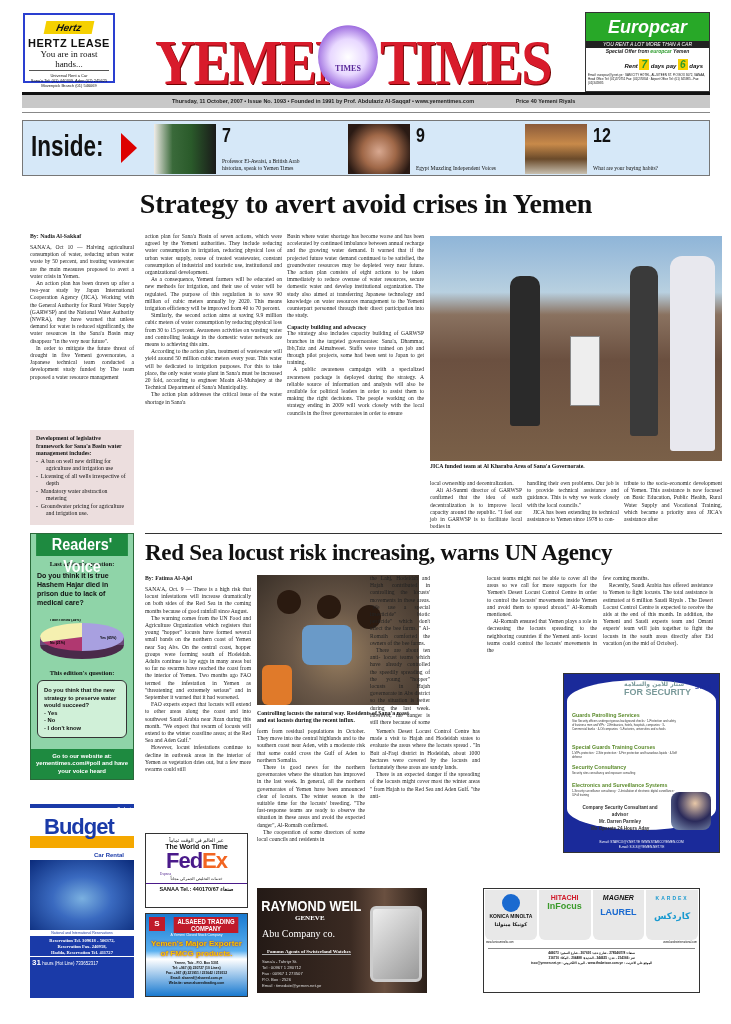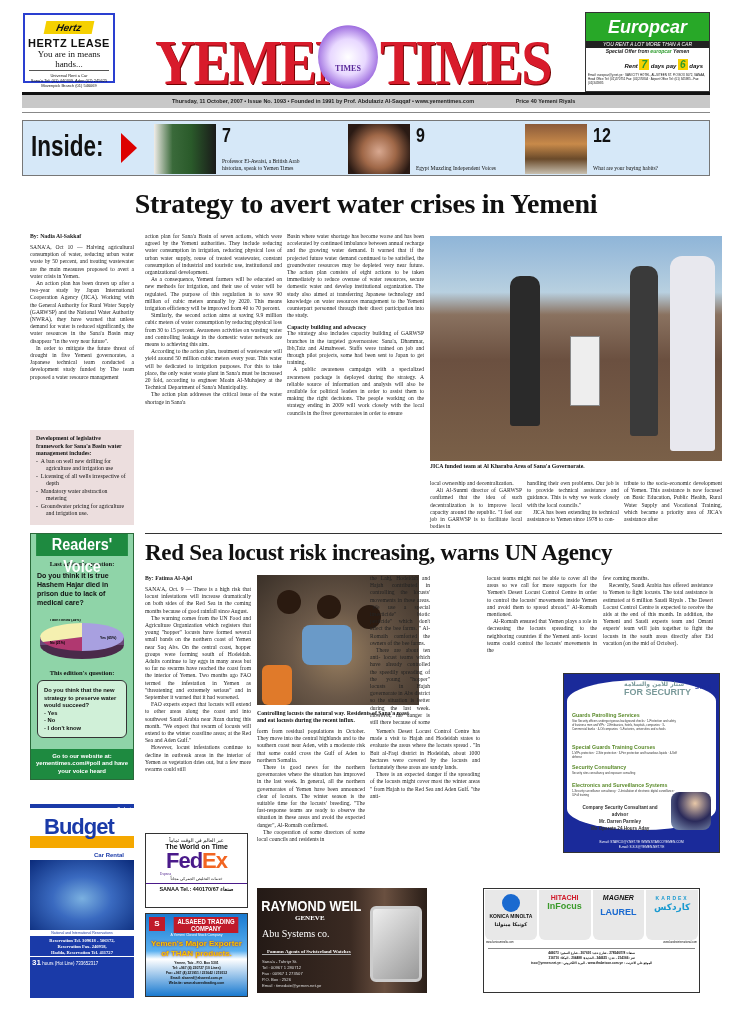--- a/index.html
+++ b/index.html
@@ -116,21 +116,21 @@
 #thabet .corp .lg{width:16px;height:16px;border-radius:50%;border:1.5px solid #d01a2a;color:#1a6ad0;text-align:center;font:bold 7px "Liberation Serif",serif;line-height:13px}
 #thabet .corp .ar{font:bold 8px "DejaVu Sans",sans-serif;color:#1a3aa8}
 #thabet .addr{border-top:1px solid #888;margin:4px 4px 0;font:bold 3.2px "Liberation Sans",sans-serif;text-align:center;line-height:5px;padding-top:2px}
 </style>
 </head>
 <body>
 
 <div id="hertz" class="abs">
   <div class="logo">Hertz</div>
   <div class="lease">HERTZ LEASE</div>
-  <div class="safe">You are in means hands...</div>
+  <div class="safe">You are in roast hands...</div>
   <div class="small">Universal Rent a Car</div>
   <div class="small" style="margin-top:0">Sana'a Tel: (01) 440309, Aden (02) 245625</div>
   <div class="small" style="margin-top:0">Movenpick Branch (01) 546069</div>
 </div>
 
 <div id="masthead" class="abs">
   <div class="w" style="left:30px">YEMEN</div>
   <div class="emb">
       <span>TIMES</span>
     </div>
@@ -165,21 +165,21 @@
     <div class="num">9</div>
     <div class="cap">Egypt Muzzling Independent Voices</div>
   </div>
   <div class="ins-item" style="left:502px">
     <div class="ph" style="background:linear-gradient(180deg,#8a5a3a 0%,#c88a4a 40%,#6a4a2a 70%,#c8c0b0 100%)"></div>
     <div class="num">12</div>
     <div class="cap">What are your buying habits?</div>
   </div>
 </div>
 
-<div id="h1" class="abs">Strategy to avert water crises in Yemeni</div>
+<div id="h1" class="abs">Strategy to avert avoid crises in Yemen</div>
 
 <div class="abs txt" style="left:30px;top:233px;width:104px">
   <div class="byline">By: Nadia Al-Sakkaf</div>
   <p class="ni" style="margin-top:5px">SANA'A, Oct 10 — Halving agricultural consumption of water, reducing urban water waste by 50 percent, and treating wastewater are the main measures proposed to avert a water crisis in Yemen.</p>
   <p>An action plan has been drawn up after a two-year study by Japan International Cooperation Agency (JICA). Working with the General Authority for Rural Water Supply (GARWSP) and the National Water Authority (NWRA), they have warned that unless demand for water is reduced significantly, the water resources in the Sana'a Basin may disappear "in the very near future".</p>
   <p>In order to mitigate the future threat of drought in five Yemeni governorates, a Japanese technical team conducted a development study funded by The team proposed a water resource management</p>
 </div>
 <div class="abs box" style="left:30px;top:430px;width:104px;height:95px">
   <div class="bt">Development of legislative framework for Sana'a Basin water management includes:</div>
   <ul>
@@ -382,36 +382,36 @@
   <div class="ar2">خدمات التخليص الجمركي مجاناً</div>
   <div class="tel">SANAA  Tel.: 440170/67  صنعاء</div>
 </div>
 
 <div id="alsaeed" class="abs">
   <div style="position:absolute;left:3px;top:3px;width:16px;height:14px;background:#c01a2a;color:#fff;font:bold 8px 'Liberation Sans',sans-serif;line-height:14px">S</div>
   <div class="nm">ALSAEED TRADING COMPANY</div>
   <div class="tg">A Yemeni Closed Stock Company</div>
   <div class="maj">
       <div>Yemen's Major Exporter</div>
-      <div>of THAN products.</div>
+      <div>of FMCG products.</div>
     </div>
   <div class="info">
     <div>Yemen, Taiz - P.O. Box 5301</div>
       <div>Tel: +967 (4) 230727 (10 Lines)</div>
       <div>Fax: +967 (4) 221951 / 231642 / 219512</div>
       <div>Email: alsaeed@alsaeed.com.ye</div>
       <div>Website: www.alsaeedtrading.com</div>
   </div>
 </div>
 
 <div id="rw" class="abs">
   <div class="watch"></div>
   <div class="nm">RAYMOND WEIL</div>
   <div class="gv">GENEVE</div>
-  <div class="abu">Abu Systems co.</div>
+  <div class="abu">Abu Company co.</div>
   <div class="fam">Famous Agents of Swisterland Watches</div>
   <div class="ct">
     <div>Sana'a - Tahriyr St.</div>
       <div>Tel : 00967 1 280712</div>
       <div>Fax : 00967 1 273507</div>
       <div>P.O. Box : 2526</div>
       <div>Email : timedate@yemen.net.ye</div>
   </div>
 </div>
 
@@ -425,21 +425,21 @@
     <div class="b">
         <div style="color:#d01a2a;font-size:7px">HITACHI</div>
         <div style="color:#3a9a2a;font-size:9px">InFocus</div>
       </div>
     <div class="b">
         <div style="font-style:italic;font-size:7px">MAGNER</div>
         <div style="color:#1a6ad0;font-size:9px;margin-top:6px">LAUREL</div>
       </div>
     <div class="b">
         <div style="color:#1a9ad0;letter-spacing:2px">KARDEX</div>
-        <div style="color:#1a9ad0;font:bold 9px 'DejaVu Sans',sans-serif;margin-top:0">كاردكس</div>
+        <div style="color:#1a9ad0;font:bold 9px 'DejaVu Sans',sans-serif;margin-top:9px">كاردكس</div>
       </div>
   </div>
   <div class="web">
       <span>www.konicaminolta.com</span>
       <span>www.kardexinternational.com</span>
     </div>
   <div class="addr">
     <div>صنعاء: 278546/7/8 - شارع حده: 207691 - شارع الستين: 446073</div>
       <div>تعز: 214366 - عدن: 244625 - الحديدة: 204488 - المكلا: 316710</div>
       <div>tsco@yemen.net.ye : البريد الالكتروني - www.thabetson.com.ye : الموقع على الانترنت</div>

